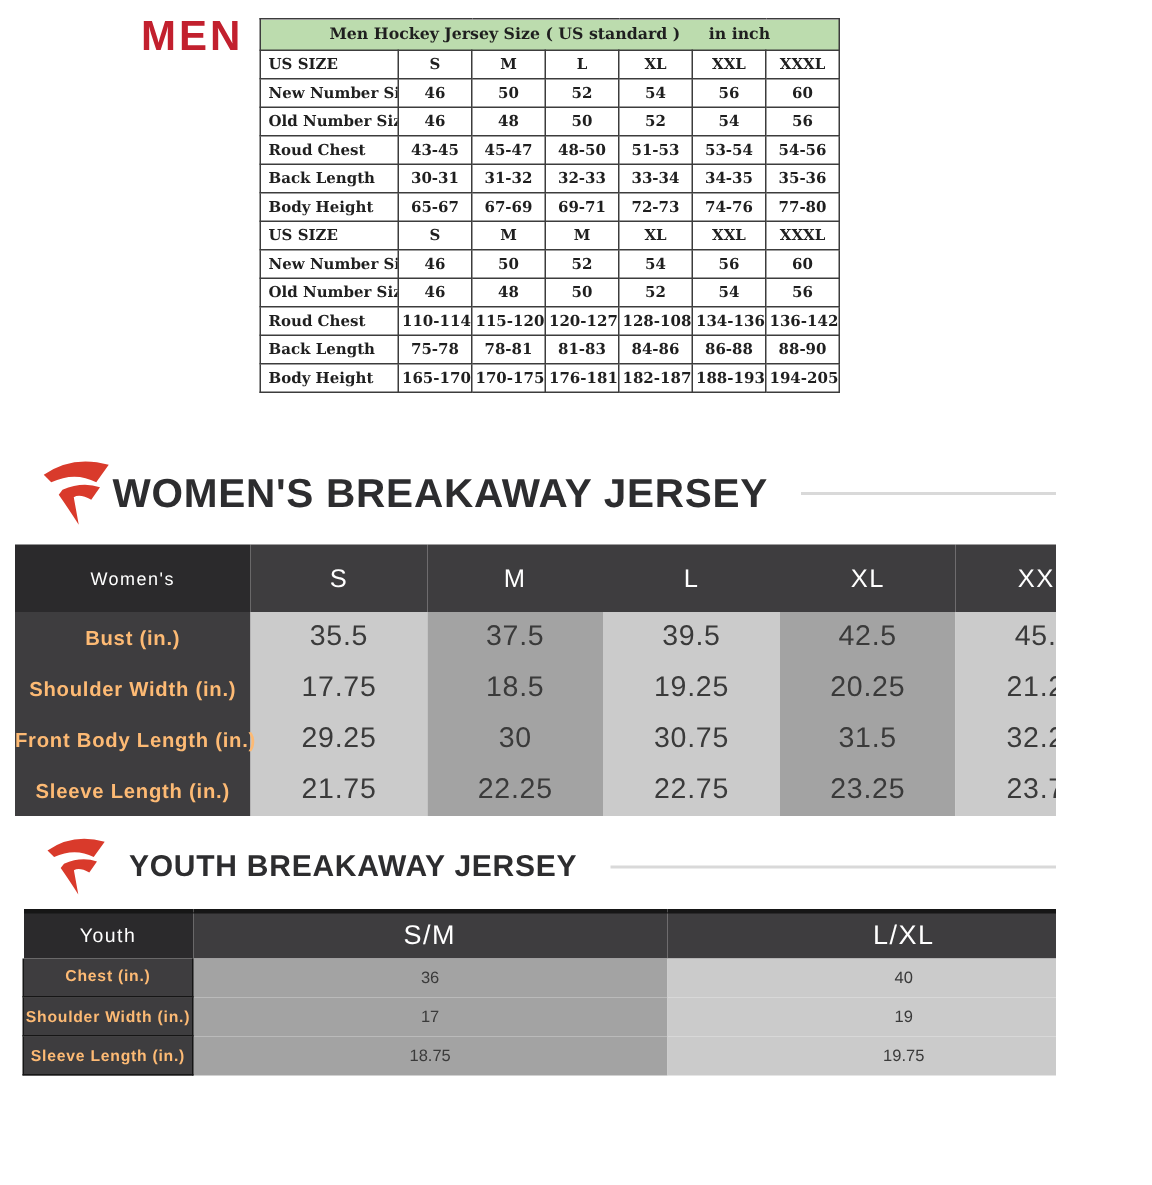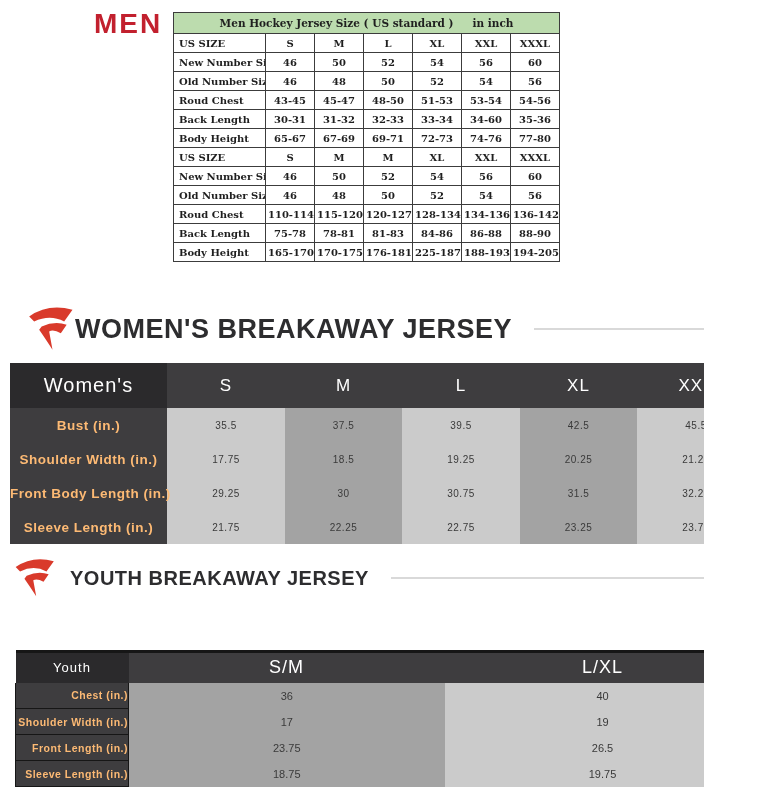--- a/index.html
+++ b/index.html
@@ -28,49 +28,49 @@
     background:var(--green_header,#bcdcae); height:21px; font-size:10.5px;
   }
   .men-table .cap-row .cap-unit { margin-left:19px; }
 
   
   .sec-head { position:absolute; display:flex; align-items:center; }
   .sec-title { font-weight:bold; color:#2d2d2f; letter-spacing:0.5px; white-space:nowrap; }
   .rule { flex:1; height:2px; background:var(--divider,#d9d9d9); margin-left:22px; }
   .women-head { left:25px; top:300px; width:730px; height:58px; }
   .women-head .sec-title { font-size:27px; }
-  .youth-head { left:12px; top:554px; width:725px; height:48px; }
+  .youth-head { left:28px; top:554px; width:725px; height:48px; }
   .youth-head .sec-title { font-size:20px; margin-left:14px; }
 
   
   .dk-table { border-collapse:collapse; table-layout:fixed; position:absolute; }
   .dk-table thead th {
     background:var(--table_dark,#3e3d3f); color:#fff; font-weight:normal;
     letter-spacing:1px; text-align:center;
   }
   .dk-table thead th.corner { background:var(--table_darker,#2b2a2c); }
   .dk-table tbody th.rowlab {
     background:var(--table_dark,#3e3d3f); color:#fdba74; font-weight:bold;
     text-align:center; letter-spacing:0.5px; white-space:nowrap;
   }
   .dk-table tbody td { text-align:center; color:#3a3a3a; background:#a3a3a3; }
   .dk-table tbody td.shade { background:var(--col_shade,#cbcbcb); }
 
   
   .w-table { left:10px; top:363px; width:745px; }
   .w-table thead th { height:45px; font-size:17px; }
-  .w-table thead th.corner { font-size:20px; }
+  .w-table thead th.corner { font-size:12px; }
   .w-table tbody th.rowlab { height:34px; font-size:13.5px; }
-  .w-table tbody td { height:34px; font-size:10px; letter-spacing:0.5px; }
-
-  
-  .y-table { left:15px; top:606px; width:745px; border-top:3px solid #161616;margin-top:44px; }
+  .w-table tbody td { height:34px; font-size:19px; letter-spacing:0.5px; }
+
+  
+  .y-table { left:15px; top:606px; width:745px; border-top:3px solid #161616; }
   .y-table thead th { height:31px; font-size:18px; }
   .y-table thead th.corner { font-size:13px; }
-  .y-table tbody th.rowlab { height:26px; font-size:10.5px; border:1px solid #161616; border-top:none;text-align:right; }
+  .y-table tbody th.rowlab { height:26px; font-size:10.5px; border:1px solid #161616; border-top:none; }
   .y-table tbody td { height:26px; font-size:11px; }
 
   .flag-logo { flex:0 0 auto; }
 </style>
 </head>
 <body>
 
 <div class="page">
 
   <div class="men-title">MEN</div>
@@ -123,21 +123,21 @@
           <td>51-53</td>
           <td>53-54</td>
           <td>54-56</td>
         </tr>
         <tr>
           <td class="lab">Back Length</td>
           <td>30-31</td>
           <td>31-32</td>
           <td>32-33</td>
           <td>33-34</td>
-          <td>34-60</td>
+          <td>34-35</td>
           <td>35-36</td>
         </tr>
         <tr>
           <td class="lab">Body Height</td>
           <td>65-67</td>
           <td>67-69</td>
           <td>69-71</td>
           <td>72-73</td>
           <td>74-76</td>
           <td>77-80</td>
@@ -167,39 +167,39 @@
           <td>50</td>
           <td>52</td>
           <td>54</td>
           <td>56</td>
         </tr>
         <tr>
           <td class="lab">Roud Chest</td>
           <td>110-114</td>
           <td>115-120</td>
           <td>120-127</td>
-          <td>128-134</td>
+          <td>128-108</td>
           <td>134-136</td>
           <td>136-142</td>
         </tr>
         <tr>
           <td class="lab">Back Length</td>
           <td>75-78</td>
           <td>78-81</td>
           <td>81-83</td>
           <td>84-86</td>
           <td>86-88</td>
           <td>88-90</td>
         </tr>
         <tr>
           <td class="lab">Body Height</td>
           <td>165-170</td>
           <td>170-175</td>
           <td>176-181</td>
-          <td>225-187</td>
+          <td>182-187</td>
           <td>188-193</td>
           <td>194-205</td>
         </tr>
       </tbody>
   </table>
 
   <div class="sec-head women-head">
     <svg class="flag-logo" width="50" height="54" viewBox="0 0 60 62">
       <path d="M5 16 Q28 0 57 8 L47 22 Q30 13 11 22 Z" fill="var(--logo_red,#d93a2b)"></path>
       <path d="M20 28 Q36 21 50 26 L43 36 Q34 31 29 34 L33 56 Q24 42 17 32 Z" fill="var(--logo_red,#d93a2b)"></path>
@@ -288,25 +288,20 @@
           <th class="rowlab">Chest (in.)</th>
           <td>36</td>
           <td class="shade">40</td>
         </tr>
         <tr>
           <th class="rowlab">Shoulder Width (in.)</th>
           <td>17</td>
           <td class="shade">19</td>
         </tr>
         <tr>
-          <th class="rowlab">Front Length (in.)</th>
-          <td>23.75</td>
-          <td class="shade">26.5</td>
-        </tr>
-        <tr>
           <th class="rowlab">Sleeve Length (in.)</th>
           <td>18.75</td>
           <td class="shade">19.75</td>
         </tr>
       </tbody>
   </table>
 
 </div>
 
 </body></html>

